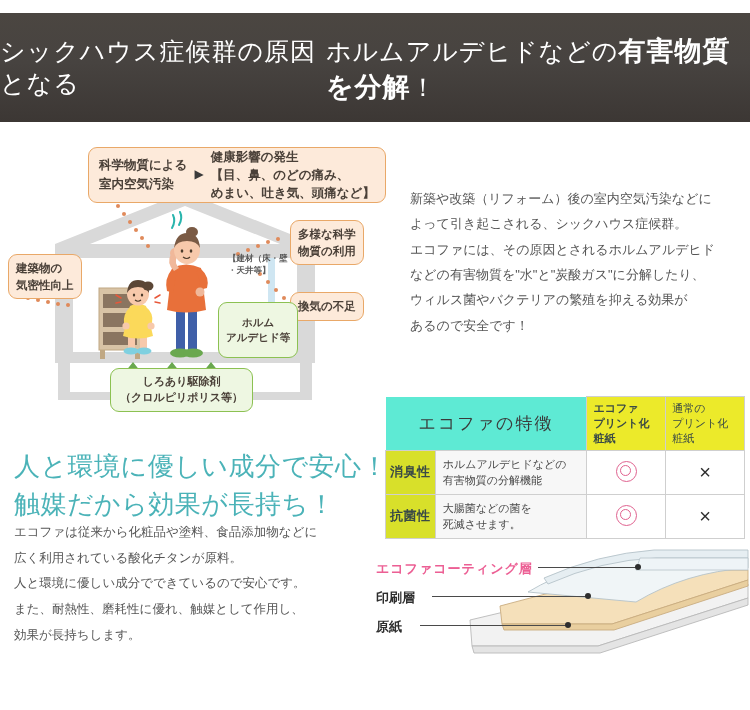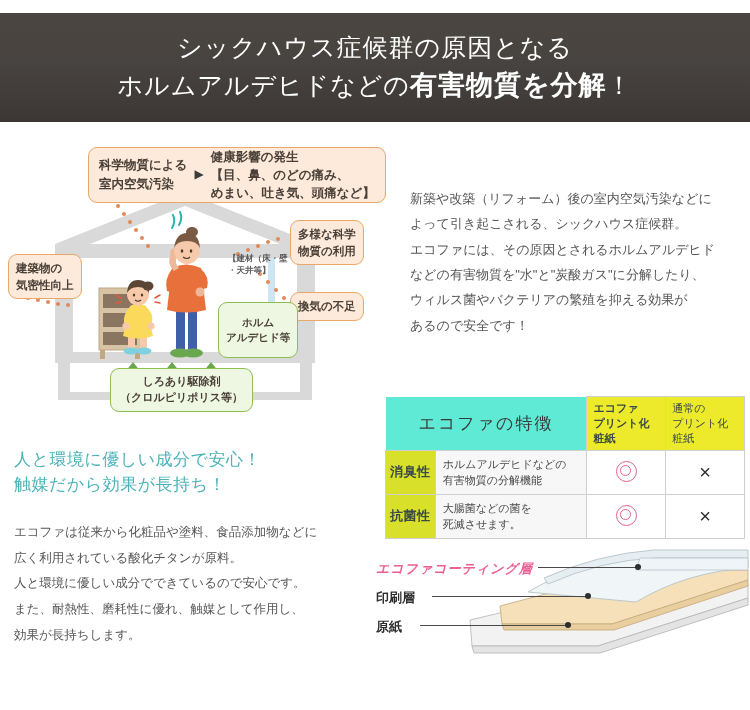--- a/index.html
+++ b/index.html
@@ -5,21 +5,21 @@
   html,body{margin:0;padding:0;background:#ffffff;}
   body{
     width:750px;height:710px;position:relative;overflow:hidden;
     font-family:"Liberation Sans","DejaVu Sans",sans-serif;
     color:#4a4a4a;
   }
   
   .banner{
     position:absolute;left:0;top:13px;width:750px;height:109px;
     background:linear-gradient(180deg,#4b4641 0%,#474340 45%,#3c3734 100%);
-    display:flex;flex-direction:column;align-items:center;justify-content:center;
+    display:flex;flex-direction:row;align-items:center;justify-content:center;
     color:#ffffff;
   }
   .banner-line1{font-size:25px;letter-spacing:1px;line-height:1.25;font-weight:500;}
   .banner-line2{font-size:25px;letter-spacing:1px;line-height:1.3;margin-top:4px;}
   .banner-line2 .strong{font-weight:bold;font-size:27px;}
 
   
   .house-area{position:absolute;left:0;top:140px;width:390px;height:265px;}
   .callout{
     position:absolute;background:#fdeada;border:1.6px solid #e9a868;border-radius:9px;
@@ -74,31 +74,31 @@
     position:relative;
   }
   .dbl-circle::after{
     content:"";position:absolute;left:3px;top:3px;width:9px;height:9px;
     border:1.6px solid #e0628f;border-radius:50%;
   }
   .x-mark{font-size:20px;color:#2e2e2e;font-weight:300;line-height:1;}
 
   
   .teal-head{
-    position:absolute;left:14px;top:447px;font-size:17px;color:#4bb3b8;line-height:1.48;
+    position:absolute;left:14px;top:447px;font-size:26px;color:#4bb3b8;line-height:1.48;
     letter-spacing:0.5px;
   }
   .lower-body{
     position:absolute;left:14px;top:520px;width:360px;font-size:12.5px;line-height:2.05;color:#555555;
   }
 
   
   .layer-area{position:absolute;left:360px;top:528px;width:390px;height:140px;}
   .layer-label{position:absolute;font-size:13px;font-weight:bold;white-space:nowrap;}
-  .layer-label.l1{left:16px;top:32px;color:#ec5f94;letter-spacing:1px;font-style:italic;}
+  .layer-label.l1{left:16px;top:32px;color:#ec5f94;letter-spacing:1px;}
   .layer-label.l2{left:16px;top:61px;color:#2e2e2e;}
   .layer-label.l3{left:16px;top:90px;color:#2e2e2e;}
   .lead{position:absolute;height:1.3px;background:#4a4a4a;}
   .lead-dot{position:absolute;width:6px;height:6px;border-radius:50%;background:#2e2e2e;}
 </style>
 </head>
 <body>
 
 <div class="banner">
   <div class="banner-line1">シックハウス症候群の原因となる</div>

